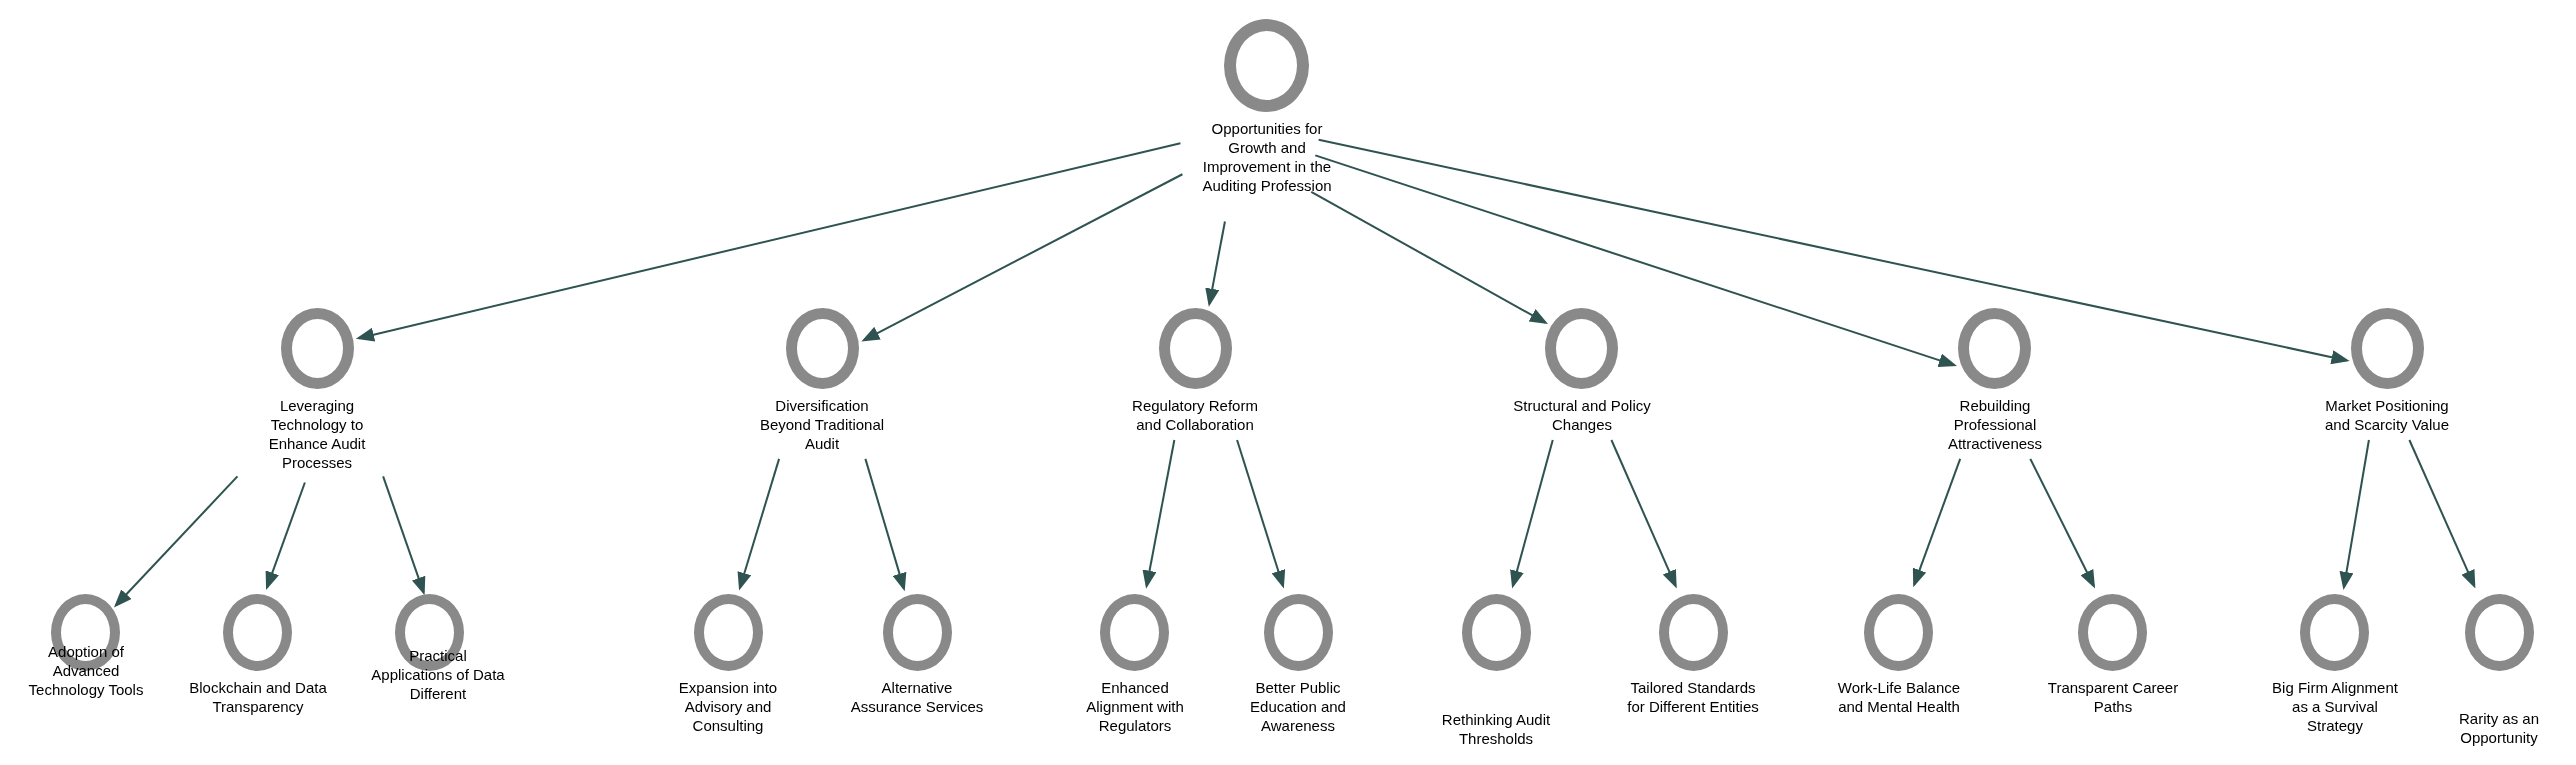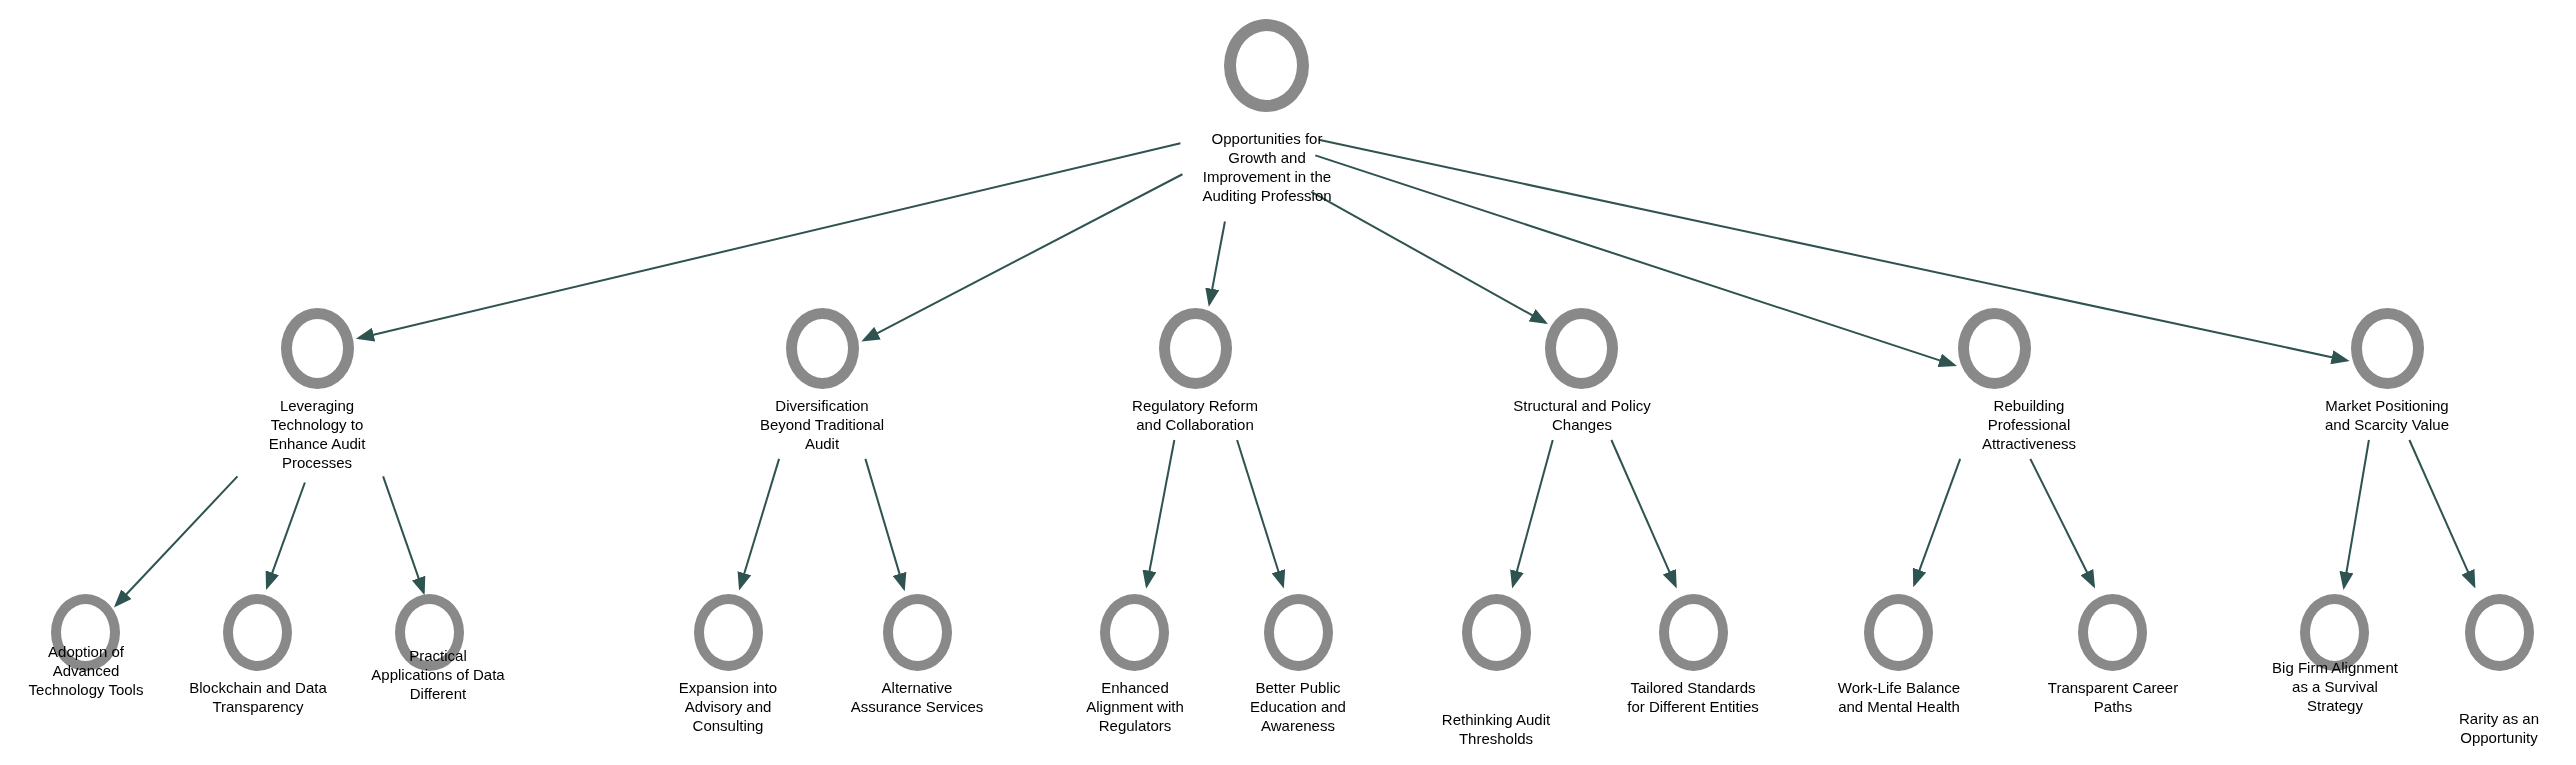--- a/index.html
+++ b/index.html
@@ -69,21 +69,21 @@
         <line x1="2389" y1="652" x2="2484" y2="868" stroke="#2e5350" stroke-width="3" marker-end="url(#arrowhead)"></line>
         <line x1="2906" y1="680" x2="2838" y2="866" stroke="#2e5350" stroke-width="3" marker-end="url(#arrowhead)"></line>
         <line x1="3010" y1="680" x2="3104" y2="868" stroke="#2e5350" stroke-width="3" marker-end="url(#arrowhead)"></line>
         <line x1="3512" y1="652" x2="3475" y2="870" stroke="#2e5350" stroke-width="3" marker-end="url(#arrowhead)"></line>
         <line x1="3572" y1="652" x2="3668" y2="868" stroke="#2e5350" stroke-width="3" marker-end="url(#arrowhead)"></line>
       </g>
   </svg>
   <div id="nodes-layer">
       <div class="node">
         <div class="node-ring" style="left: 1224px; top: 19px; width: 85px; height: 93px; border: 12px solid rgb(137, 137, 137);"></div>
-        <div class="node-label" style="left: 1267px; top: 119px; transform: translateX(-50%); margin-top: 10px;">
+        <div class="node-label" style="left: 1267px; top: 119px; transform: translateX(-50%);">
           <div class="label-line">Opportunities for</div>
           <div class="label-line">Growth and</div>
           <div class="label-line">Improvement in the</div>
           <div class="label-line">Auditing Profession</div>
         </div>
       </div>
       <div class="node">
         <div class="node-ring" style="left: 281px; top: 308px; width: 73px; height: 81px; border: 11.5px solid rgb(137, 137, 137);"></div>
         <div class="node-label" style="left: 317px; top: 396px; transform: translateX(-50%);">
           <div class="label-line">Leveraging</div>
@@ -177,21 +177,21 @@
       </div>
       <div class="node">
         <div class="node-ring" style="left: 1659px; top: 594px; width: 69px; height: 77px; border: 10.8px solid rgb(137, 137, 137);"></div>
         <div class="node-label" style="left: 1693px; top: 678px; transform: translateX(-50%);">
           <div class="label-line">Tailored Standards</div>
           <div class="label-line">for Different Entities</div>
         </div>
       </div>
       <div class="node">
         <div class="node-ring" style="left: 1958px; top: 308px; width: 73px; height: 81px; border: 11.5px solid rgb(137, 137, 137);"></div>
-        <div class="node-label" style="left: 1995px; top: 396px; transform: translateX(-50%); margin-left: 34px;">
+        <div class="node-label" style="left: 1995px; top: 396px; transform: translateX(-50%);">
           <div class="label-line">Rebuilding</div>
           <div class="label-line">Professional</div>
           <div class="label-line">Attractiveness</div>
         </div>
       </div>
       <div class="node">
         <div class="node-ring" style="left: 1864px; top: 594px; width: 69px; height: 77px; border: 10.8px solid rgb(137, 137, 137);"></div>
         <div class="node-label" style="left: 1899px; top: 678px; transform: translateX(-50%);">
           <div class="label-line">Work-Life Balance</div>
           <div class="label-line">and Mental Health</div>
@@ -206,21 +206,21 @@
       </div>
       <div class="node">
         <div class="node-ring" style="left: 2351px; top: 308px; width: 73px; height: 81px; border: 11.5px solid rgb(137, 137, 137);"></div>
         <div class="node-label" style="left: 2387px; top: 396px; transform: translateX(-50%);">
           <div class="label-line">Market Positioning</div>
           <div class="label-line">and Scarcity Value</div>
         </div>
       </div>
       <div class="node">
         <div class="node-ring" style="left: 2300px; top: 594px; width: 69px; height: 77px; border: 10.8px solid rgb(137, 137, 137);"></div>
-        <div class="node-label" style="left: 2335px; top: 658px; transform: translateX(-50%);">
+        <div class="node-label" style="left: 2335px; top: 678px; transform: translateX(-50%);">
           <div class="label-line">Big Firm Alignment</div>
           <div class="label-line">as a Survival</div>
           <div class="label-line">Strategy</div>
         </div>
       </div>
       <div class="node">
         <div class="node-ring" style="left: 2465px; top: 594px; width: 69px; height: 77px; border: 10.8px solid rgb(137, 137, 137);"></div>
         <div class="node-label" style="left: 2499px; top: 678px; transform: translateX(-50%); margin-top: 31px;">
           <div class="label-line">Rarity as an</div>
           <div class="label-line">Opportunity</div>

